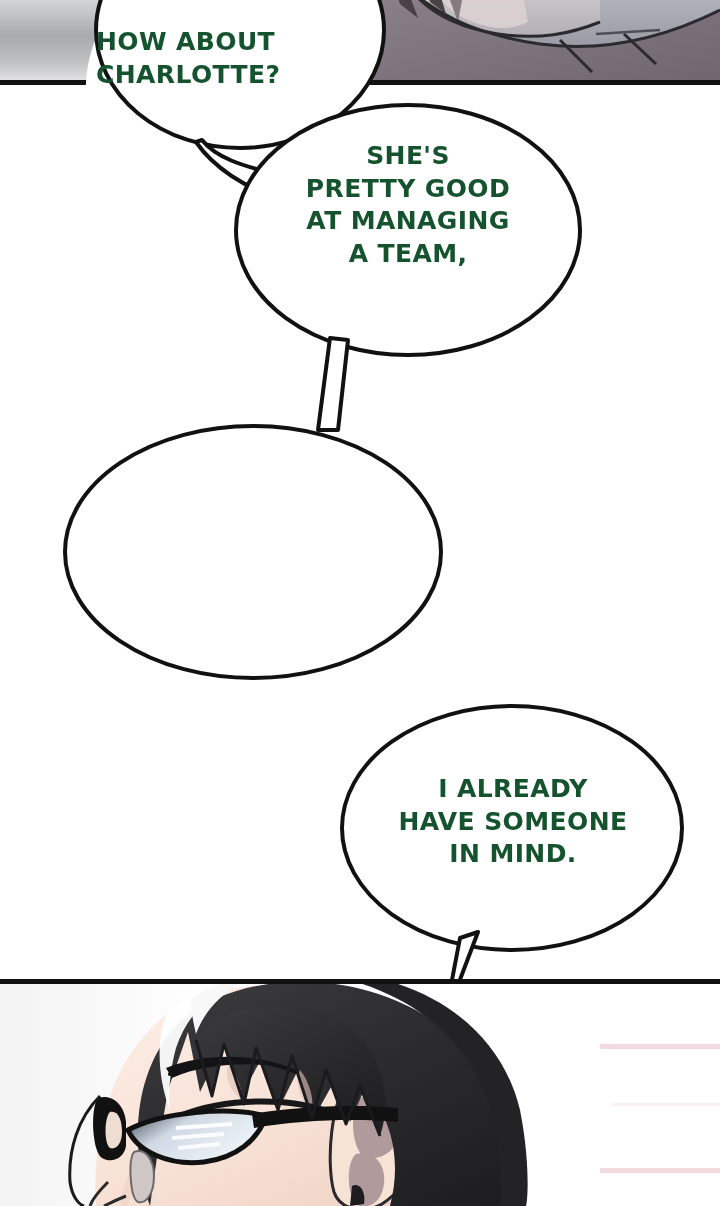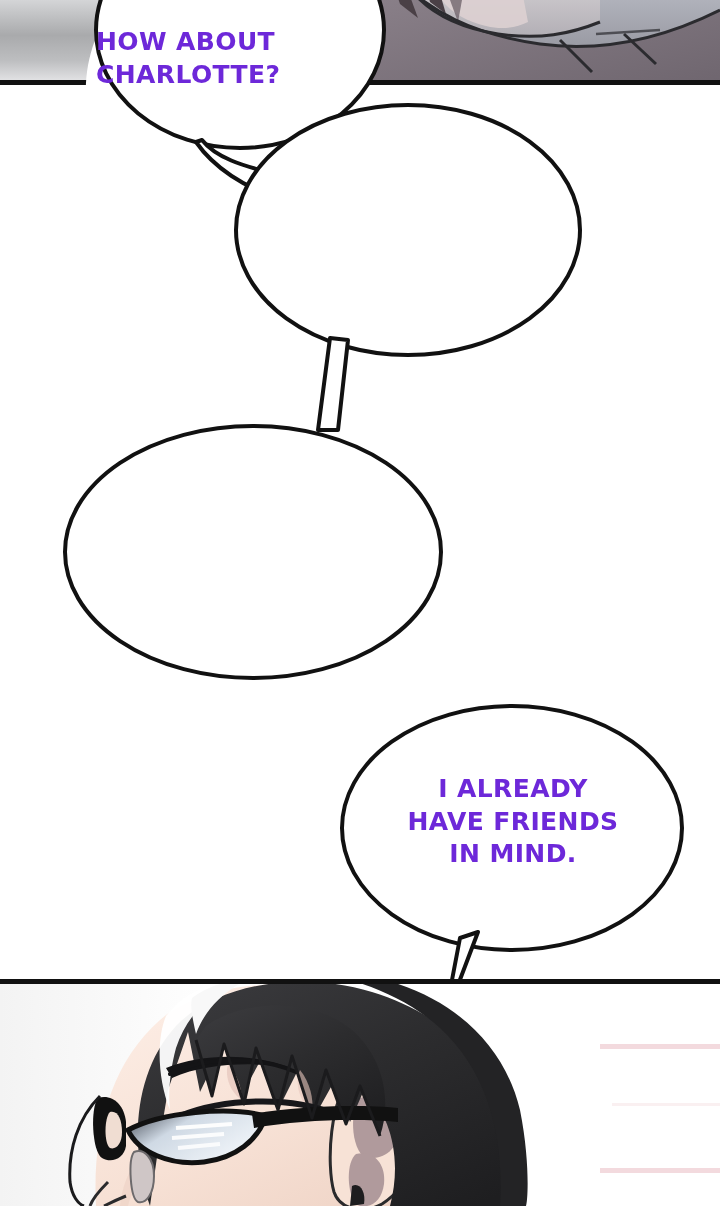--- a/index.html
+++ b/index.html
@@ -22,21 +22,21 @@
     top: 0;
     left: 0;
     width: 720px;
     height: 1206px;
   }
   .bubble-text {
     position: absolute;
     text-align: center;
     font-family: "DejaVu Sans", sans-serif;
     font-weight: 700;
-    color: #6d28d9;
+    color: #14532d;
     letter-spacing: 0.4px;
     line-height: 1.30;
     white-space: pre-line;
     pointer-events: none;
     user-select: none;
   }
   #bt1 { left: 96px;  top: 26px;  width: 290px; font-size: 25px; text-align: left; }
   #bt2 { left: 268px; top: 140px; width: 280px; font-size: 25px; }
   #bt3 { left: 90px;  top: 478px; width: 310px; font-size: 25px; }
   #bt4 { left: 368px; top: 773px; width: 290px; font-size: 25px; }
@@ -240,17 +240,21 @@
       <path d="M196,1040 L212,1096 L224,1044 L244,1104 L256,1048
                L278,1110 L292,1056 L312,1118 L326,1070
                L346,1124 L360,1086 L380,1136" fill="none" stroke="#1b1b1d" stroke-width="3" stroke-linejoin="round"></path>
     </g>
 
     <rect x="0" y="979" width="720" height="5" fill="#111111"></rect>
   </svg>
 
   <div id="bt1" class="bubble-text">HOW ABOUT
 CHARLOTTE?</div>
+  <div id="bt2" class="bubble-text">SHE'S
+PRETTY GOOD
+AT MANAGING
+A TEAM,</div>
   <div id="bt4" class="bubble-text">I ALREADY
-HAVE FRIENDS
+HAVE SOMEONE
 IN MIND.</div>
 
 </div>
 
 </body></html>

